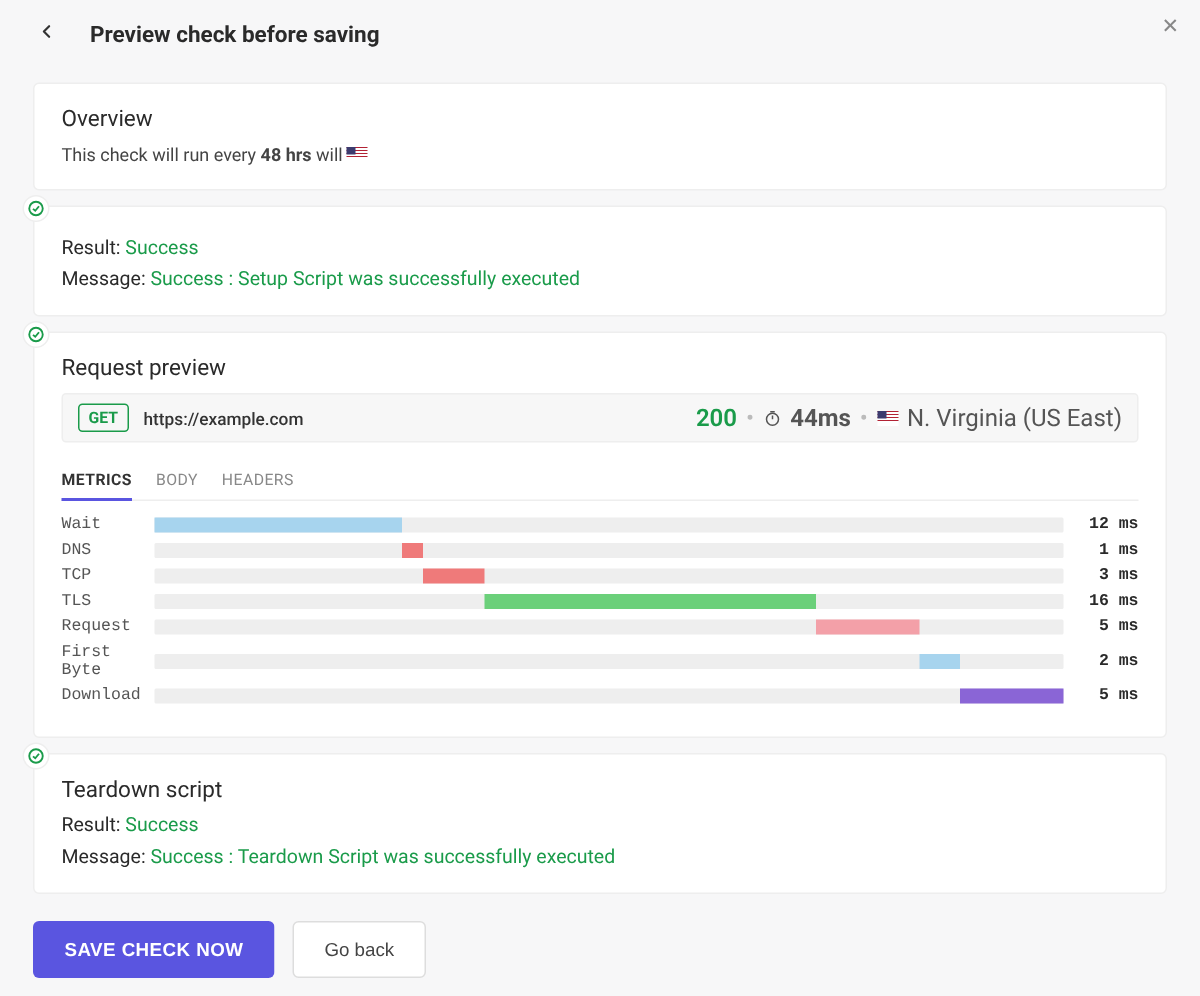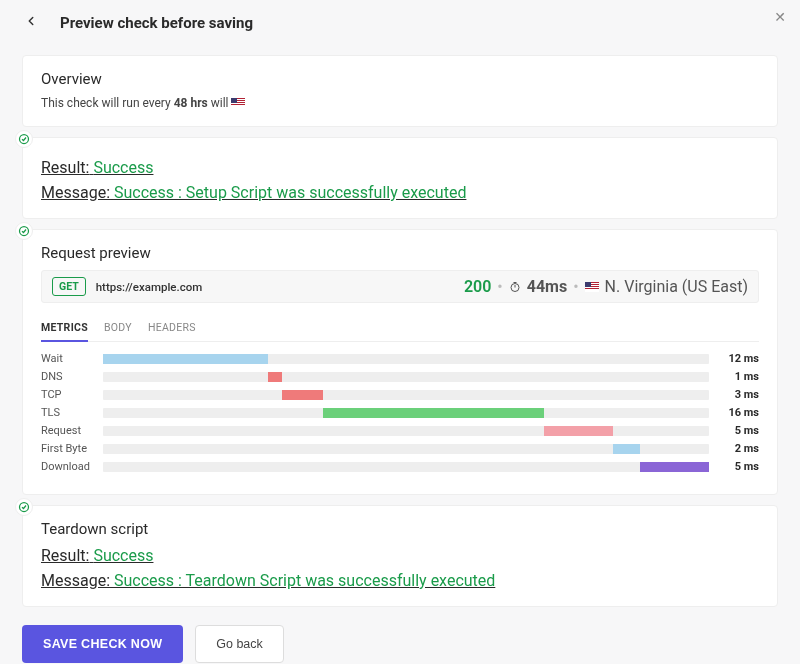--- a/index.html
+++ b/index.html
@@ -6,37 +6,37 @@
   html, body { width: 800px; height: 664px; font-family: -apple-system, BlinkMacSystemFont, "Segoe UI", Roboto, sans-serif; background: #f7f7f8; color: #2a2a2a; }
   .topbar { display: flex; align-items: center; padding: 10px 20px 10px 20px; position: relative; }
   .back-btn { border: 0; background: none; cursor: pointer; margin-right: 18px; padding: 4px; }
   .title { font-weight: 700; font-size: 15px; }
   .close-btn { position: absolute; right: 10px; top: 6px; border: 0; background: none; cursor: pointer; color: #888; font-size: 14px; line-height: 1; padding: 4px; }
   .card { background: #fff; border: 1px solid #eee; border-radius: 4px; margin: 10px 22px 0 22px; padding: 14px 18px 16px 18px; position: relative; }
   .card h2 { font-size: 15px; font-weight: 400; margin-bottom: 8px; }
   .muted { font-size: 12px; color: #444; }
   .status-icon { position: absolute; left: -8px; top: -8px; width: 18px; height: 18px; background: #fff; border-radius: 50%; display: flex; align-items: center; justify-content: center; border: 1px solid #eee; }
   .status-icon svg { width: 12px; height: 12px; }
-  .result-line, .msg-line { font-size: 16px; margin-top: 6px; text-decoration: underline; }
+  .result-line, .msg-line { font-size: 13px; margin-top: 6px; }
   .success { color: #1a9b4a; }
   .bold { font-weight: 700; }
   .request-row { display: flex; align-items: center; background: #f7f7f7; border: 1px solid #eee; border-radius: 3px; padding: 6px 10px; margin-top: 6px; font-size: 11.5px; }
   .method-badge { border: 1px solid #1a9b4a; color: #1a9b4a; padding: 2px 6px; border-radius: 3px; font-size: 10.5px; font-weight: 700; margin-right: 10px; }
   .url { font-weight: 500; color: #333; }
   .spacer { flex: 1; }
   .req-meta { display: flex; align-items: center; gap: 6px; font-size: 16px; color: #555; }
   .status-200 { color: #1a9b4a; font-weight: 600; }
   .dot { color: #bbb; }
   .clock { display:inline-flex; width:12px; height:12px; }
   .flag { display:inline-block; width:14px; height:10px; background: linear-gradient(to bottom, #b22234 10%, #fff 10%, #fff 20%, #b22234 20%, #b22234 30%, #fff 30%, #fff 40%, #b22234 40%, #b22234 50%, #fff 50%, #fff 60%, #b22234 60%, #b22234 70%, #fff 70%); position: relative; vertical-align: -1px;}
   .flag::before { content:""; position:absolute; top:0; left:0; width:6px; height:5px; background:#3c3b6e; }
   .tabs { display: flex; gap: 16px; margin-top: 14px; border-bottom: 1px solid #eee; font-size: 10.5px; letter-spacing: .3px; }
   .tab { padding: 4px 0 6px 0; color: #888; cursor: pointer; text-transform: uppercase; }
   .tab.active { color: #333; font-weight: 700; border-bottom: 2px solid #5a55e0; margin-bottom: -1px; }
-  .metrics { margin-top: 10px; }
+  .metrics { margin-top: 10px; font-family: Liberation Mono, monospace; }
   .metric-row { display: flex; align-items: center; font-size: 11px; margin: 5px 0; }
   .metric-label { width: 62px; color: #555; }
   .metric-bar-wrap { flex: 1; height: 10px; background: #eee; position: relative; border-radius: 1px; }
   .metric-bar { position: absolute; top: 0; height: 10px; }
   .metric-val { width: 50px; text-align: right; font-weight: 700; padding-left: 8px; }
   .footer { display: flex; gap: 12px; margin: 18px 22px; }
   .btn { border: 1px solid transparent; border-radius: 4px; padding: 11px 20px; font-size: 12.5px; cursor: pointer; }
   .btn-primary { background: #5a55e0; color: #fff; font-weight: 700; letter-spacing: .3px; }
   .btn-secondary { background: #fff; border-color: #ddd; color: #444; }
 </style>

